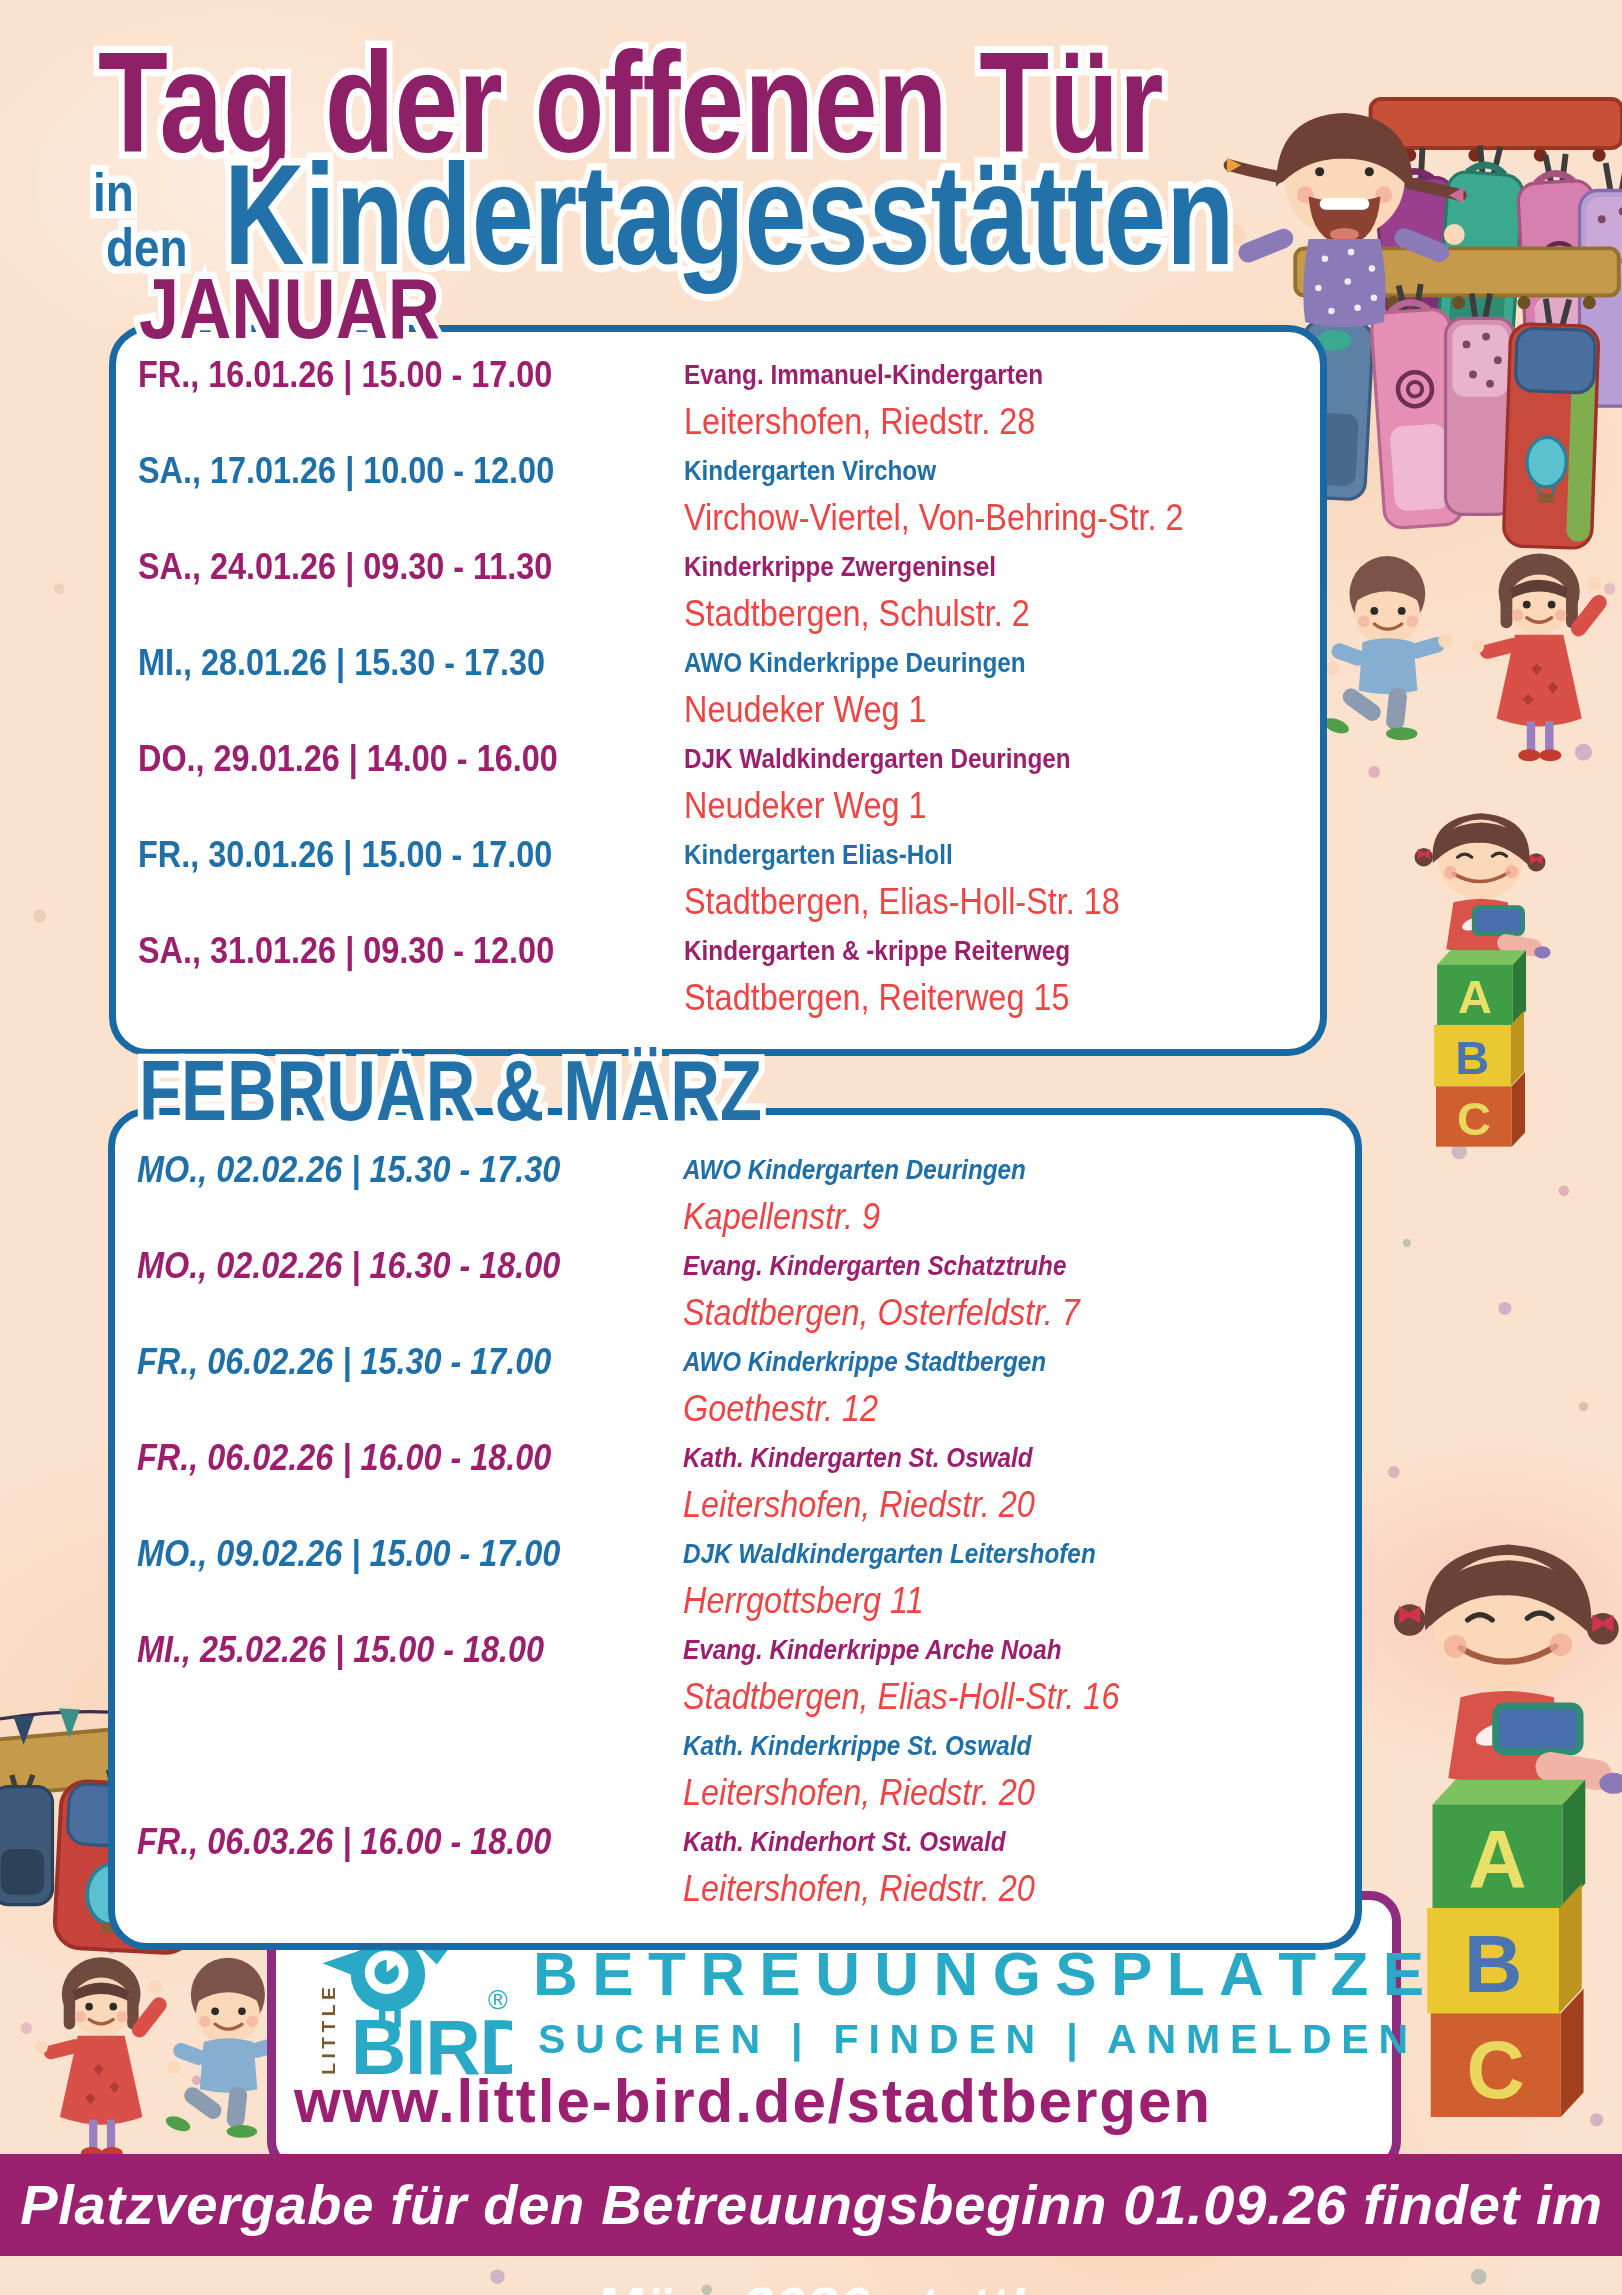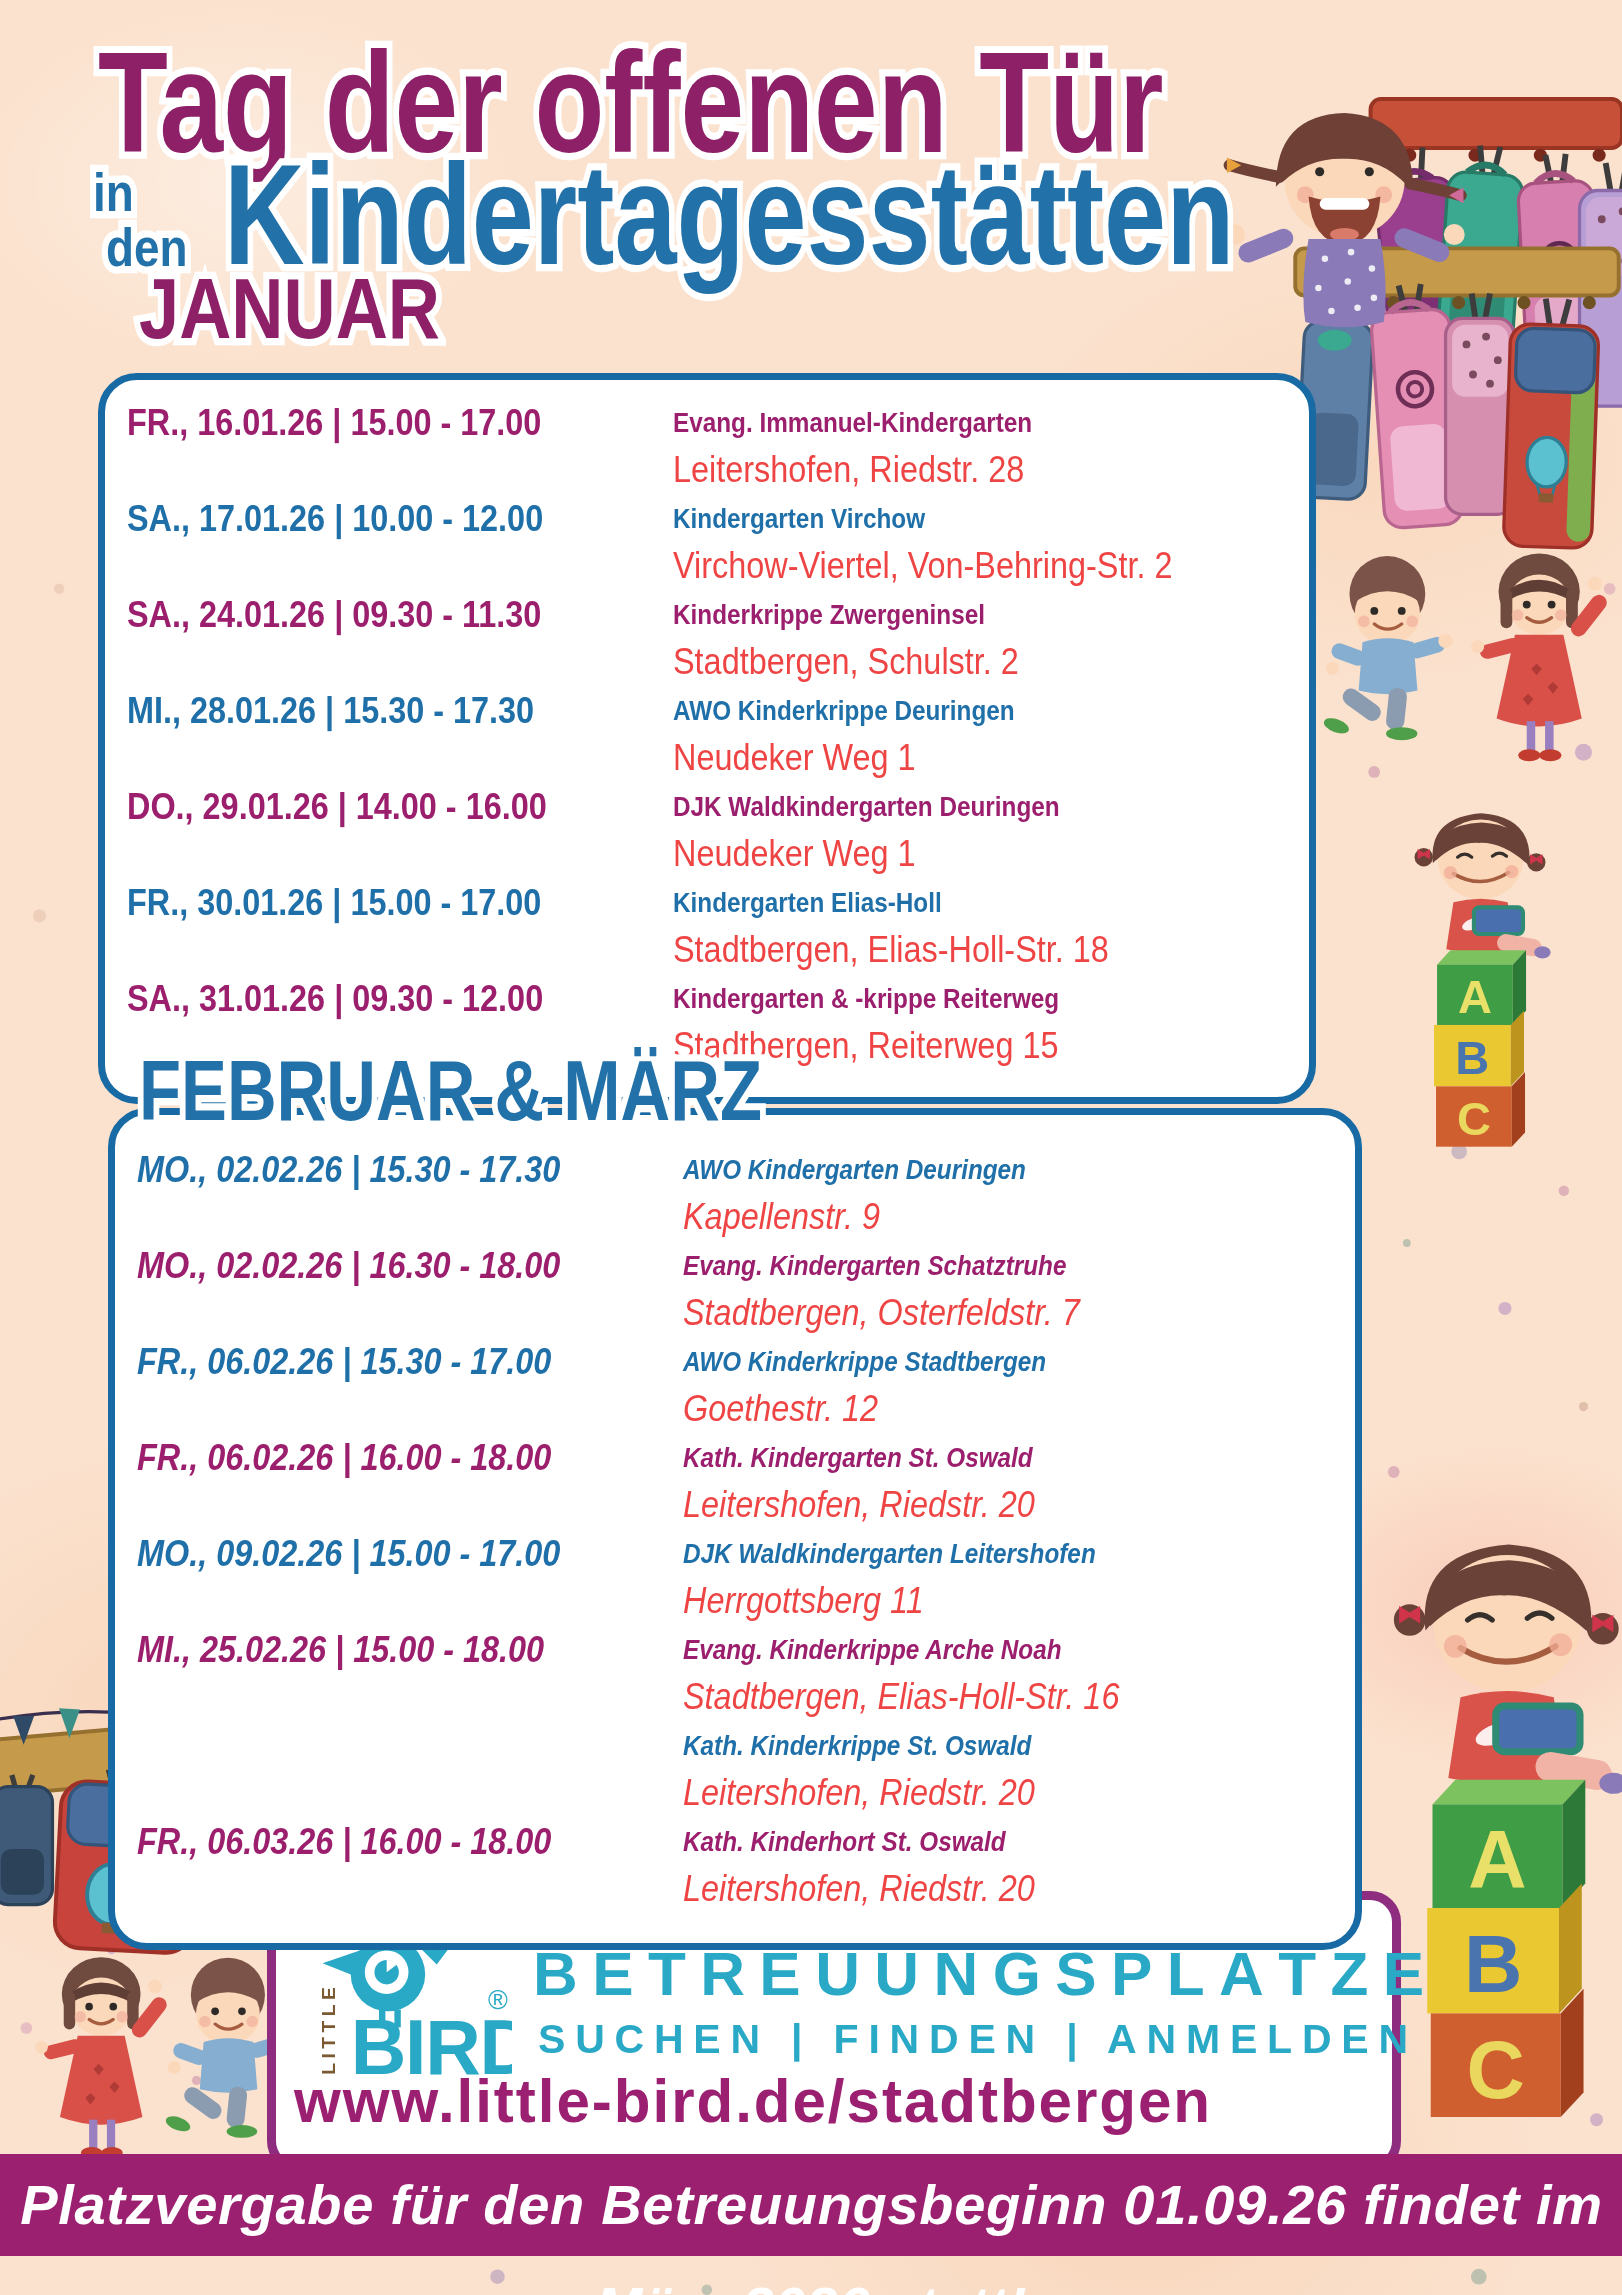--- a/index.html
+++ b/index.html
@@ -15,21 +15,21 @@
   .bubble{position:absolute;font-weight:bold;white-space:nowrap;z-index:4;line-height:1.05;}
   .bubble::before{content:attr(data-text);position:absolute;left:0;top:0;z-index:-1;
     -webkit-text-stroke:14.4px #ffffff;color:#fff;}
   #t1{left:98px;top:27.5px;font-size:143px;color:#8e2068;transform:scaleX(.80);transform-origin:0 0;}
   #t-in{left:93px;top:164px;font-size:54px;color:#2271a9;transform:scaleX(.85);transform-origin:0 0;}
   #t-den{left:106px;top:219px;font-size:54px;color:#2271a9;transform:scaleX(.85);transform-origin:0 0;}
   #t2{left:224px;top:140px;font-size:143px;color:#2271a9;transform:scaleX(.78);transform-origin:0 0;}
   #h-jan{left:139px;top:263px;font-size:86px;color:#8e2068;transform:scaleX(.84);transform-origin:0 0;}
   #h-feb{left:139px;top:1045px;font-size:86px;color:#2271a9;transform:scaleX(.80);transform-origin:0 0;}
   .box{position:absolute;background:#fff;border:7.2px solid #176aa3;border-radius:39px;z-index:3;}
-  #box-jan{left:98px;top:325px;width:1204px;height:717px;margin-top:48px;}
+  #box-jan{left:109px;top:325px;width:1204px;height:717px;}
   #box-feb{left:108px;top:1108px;width:1240px;height:828px;}
   #box-lb{left:267px;top:1891px;width:1116px;height:263px;background:#fff;
     border:9.2px solid #8e2d80;border-radius:31px;z-index:2;position:absolute;}
   .events{position:absolute;left:22px;width:1178px;}
   #ev-jan{top:19px;width:1152px;}
   #ev-feb{top:31px;width:1188px;font-style:italic;}
   .event{display:grid;grid-template-columns:546px 1fr;grid-template-rows:48px 46px;margin-bottom:2px;}
   .event .dt{grid-column:1;grid-row:1;font-weight:bold;font-size:36px;line-height:48px;}
   .event .nm{grid-column:2;grid-row:1;font-weight:bold;font-size:27px;line-height:48px;}
   .event .ad{grid-column:2;grid-row:2;font-size:36px;line-height:46px;color:#ef4444;}

